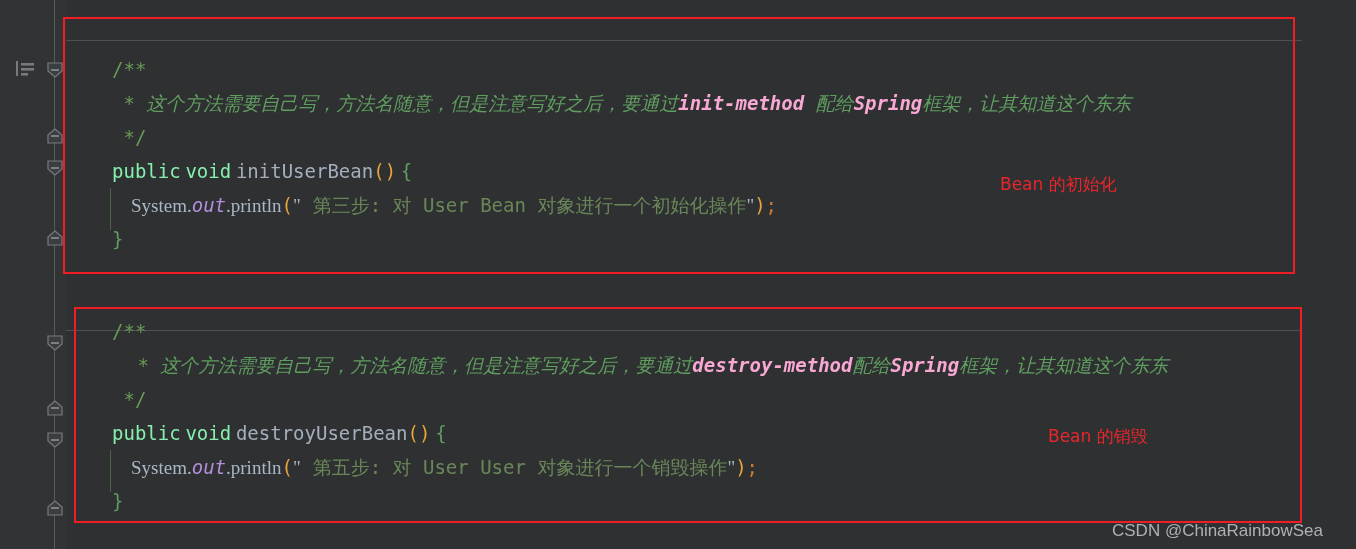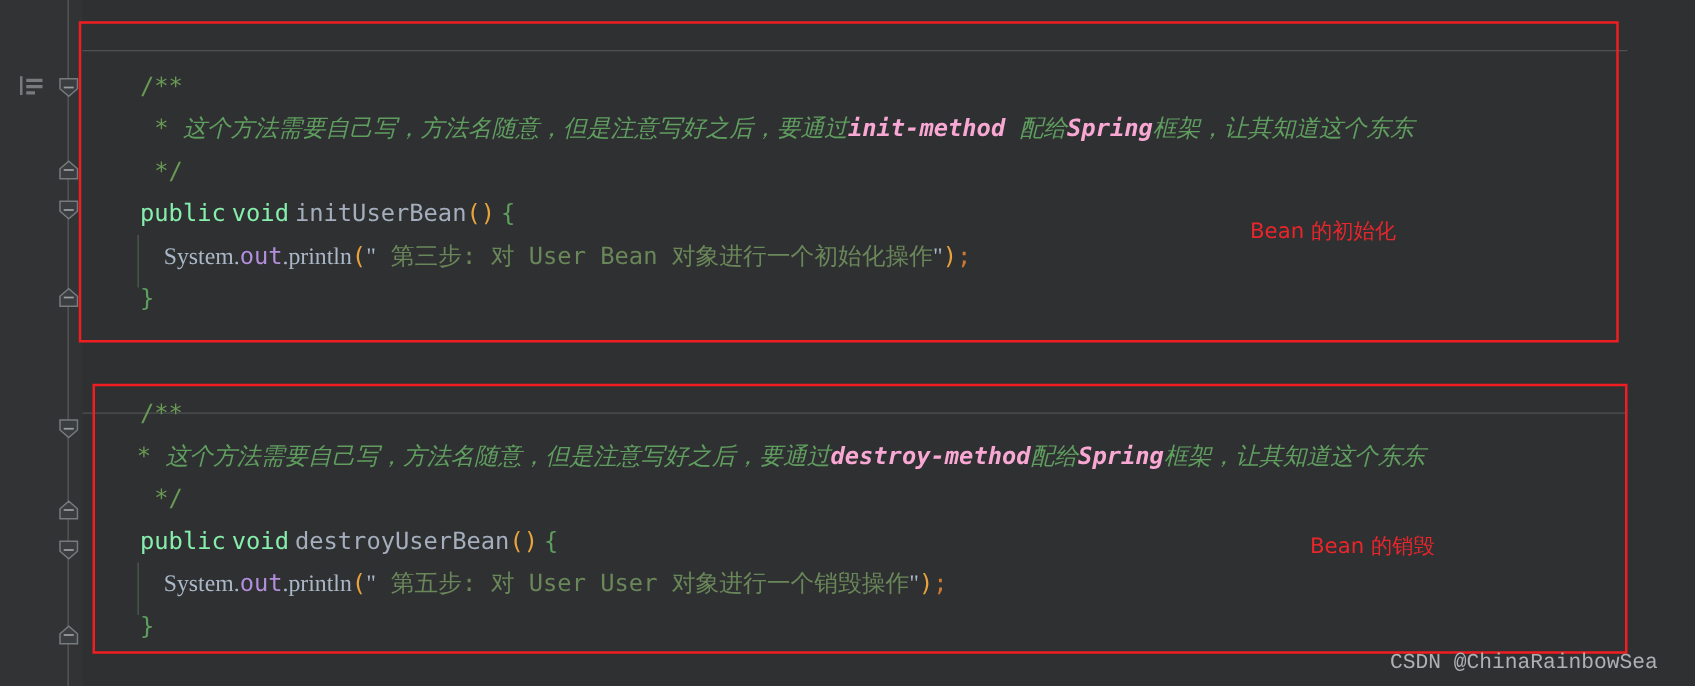--- a/index.html
+++ b/index.html
@@ -72,21 +72,21 @@
     line-height: 19px;
   }
   .cmt       { color: #5F9E5F; font-style: italic; margin-top: 44px; }
   .cmt-plain { color: #6A9955; font-style: normal; }
   .cmt-b     { color: #f9a8d4; font-style: italic; font-weight: bold; }
   .kw        { color: #86efac; }
   .mname     { color: #A4AEBC; }
   .paren     { color: #E8A33D; }
   .brace     { color: #5E9E5E; }
   .ident     { color: #A9B7C6; font-family: Liberation Serif, serif; }
-  .field     { color: #B38EDC; }
+  .field     { color: #B38EDC; font-style: italic; }
   .str       { color: #6A8759; margin-left: 12px; }
   .semi      { color: #CC7832; }
 
   .indent-guide {
     position: absolute;
     width: 1px;
     background: #4E6B50;
     opacity: .85;
   }
 
@@ -102,21 +102,21 @@
     color: #E8262B;
     font-family: "DejaVu Sans", "Liberation Sans", sans-serif;
     font-size: 17px;
     white-space: nowrap;
   }
 
   
   .watermark {
     position: absolute;
     color: #B9BCBE;
-    font-family: Liberation Mono, monospace;
+    font-family: Liberation Sans, sans-serif;
     font-size: 17px;
     white-space: nowrap;
     opacity: .92;
   }
 </style>
 </head>
 <body>
 
 <div id="root">
 
@@ -174,21 +174,21 @@
     <div class="sep" style="top:330px; width:1236px;"></div>
 
     <div id="code-area">
         <div class="code" style="left: 46px; top: 60px;"><span class="cmt-plain">/**</span></div>
         <div class="code" style="left: 46px; top: 94px;"><span class="cmt-plain"> * </span><span class="cmt">这个方法需要自己写，方法名随意，但是注意写好之后，要通过</span><span class="cmt-b">init-method</span><span class="cmt"> 配给</span><span class="cmt-b">Spring</span><span class="cmt">框架，让其知道这个东东</span></div>
         <div class="code" style="left: 46px; top: 128px;"><span class="cmt-plain"> */</span></div>
         <div class="code" style="left: 46px; top: 162px;"><span class="kw">public</span><span class="ident"> </span><span class="kw">void</span><span class="ident"> </span><span class="mname">initUserBean</span><span class="paren">()</span><span class="ident"> </span><span class="brace">{</span></div>
         <div class="code" style="left: 46px; top: 196px;"><span class="ident">    System.</span><span class="field">out</span><span class="ident">.println</span><span class="paren">(</span><span class="ident">"</span><span class="str">第三步: 对 User Bean 对象进行一个初始化操作</span><span class="ident">"</span><span class="paren">)</span><span class="semi">;</span></div>
         <div class="code" style="left: 46px; top: 230px;"><span class="brace">}</span></div>
         <div class="code" style="left: 46px; top: 322px;"><span class="cmt-plain">/**</span></div>
-        <div class="code" style="left: 32px; top: 356px; text-align: right;"><span class="cmt-plain"> * </span><span class="cmt">这个方法需要自己写，方法名随意，但是注意写好之后，要通过</span><span class="cmt-b">destroy-method</span><span class="cmt">配给</span><span class="cmt-b">Spring</span><span class="cmt">框架，让其知道这个东东</span></div>
+        <div class="code" style="left: 60px; top: 356px; text-align: right;"><span class="cmt-plain"> * </span><span class="cmt">这个方法需要自己写，方法名随意，但是注意写好之后，要通过</span><span class="cmt-b">destroy-method</span><span class="cmt">配给</span><span class="cmt-b">Spring</span><span class="cmt">框架，让其知道这个东东</span></div>
         <div class="code" style="left: 46px; top: 390px;"><span class="cmt-plain"> */</span></div>
         <div class="code" style="left: 46px; top: 424px;"><span class="kw">public</span><span class="ident"> </span><span class="kw">void</span><span class="ident"> </span><span class="mname">destroyUserBean</span><span class="paren">()</span><span class="ident"> </span><span class="brace">{</span></div>
         <div class="code" style="left: 46px; top: 458px;"><span class="ident">    System.</span><span class="field">out</span><span class="ident">.println</span><span class="paren">(</span><span class="ident">"</span><span class="str">第五步: 对 User User 对象进行一个销毁操作</span><span class="ident">"</span><span class="paren">)</span><span class="semi">;</span></div>
         <div class="code" style="left: 46px; top: 492px;"><span class="brace">}</span></div>
       </div>
 
     <div class="indent-guide" style="left:44px; top:188px; height:42px;"></div>
     <div class="indent-guide" style="left:44px; top:450px; height:42px;"></div>
   </div>
 

